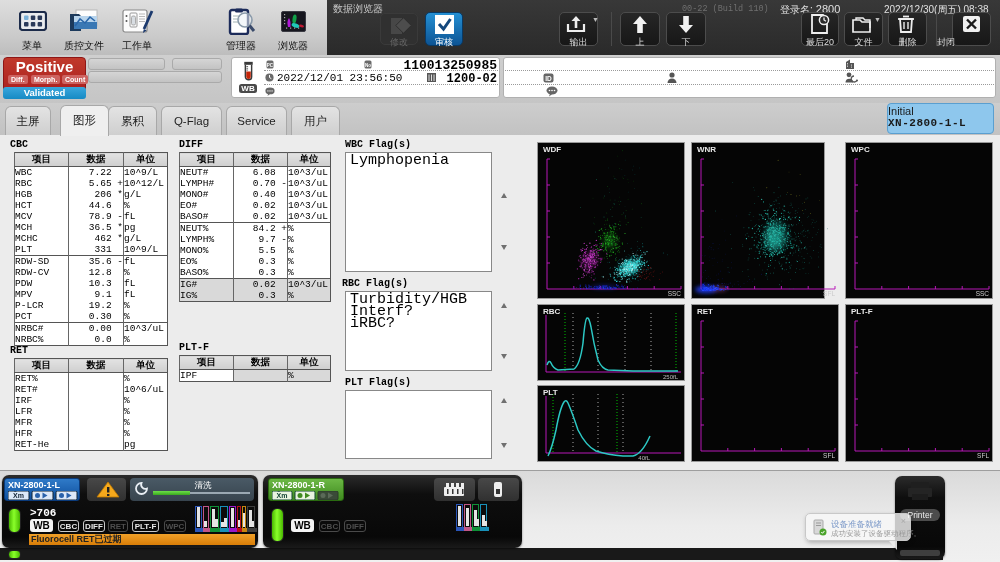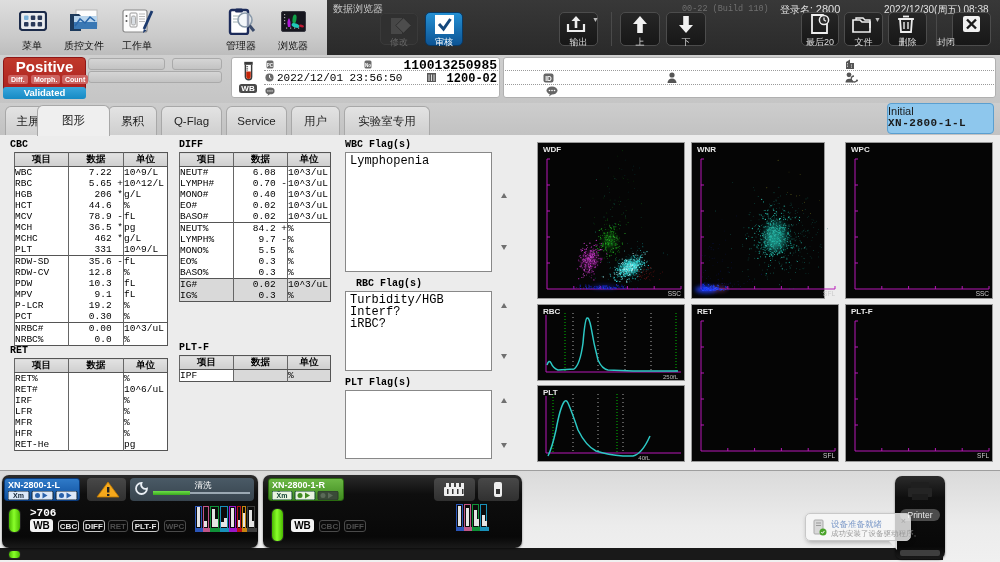--- a/index.html
+++ b/index.html
@@ -32,21 +32,21 @@
 table.dt td,table.dt th{border-left:1px solid #666;padding:0}
 table.dt{border:1px solid #555}
 table.dt th{font-size:9.5px;font-weight:bold;background:linear-gradient(#e2e2e2,#cfcfcf);border-bottom:1px solid #555;height:13px}
 table.dt td{font-size:9.5px;height:11px;line-height:11px;white-space:nowrap}
 td.it{padding-left:2px}
 td.val{text-align:right}
 td.un{font-size:8px;padding-left:2px}
 tr.sec td{border-top:1px solid #555}
 tr.gray td{background:#d9d9d9}
 .flaglbl{position:absolute;font-family:"Liberation Mono",monospace;font-size:10px;font-weight:bold;color:#000}
-.flagbox{position:absolute;background:#fff;border:1px solid #888;font-family:"Liberation Mono",monospace;font-size:12px;line-height:12px;padding:2px 0 0 4px;color:#000}
+.flagbox{position:absolute;background:#fff;border:1px solid #888;font-family:"Liberation Mono",monospace;font-size:15px;line-height:12px;padding:2px 0 0 4px;color:#000}
 .scar{position:absolute;width:0;height:0;border-left:3.5px solid transparent;border-right:3.5px solid transparent}
 .plot{position:absolute;background:#050505;border:1px solid #999}
 .plbl{position:absolute;left:5px;top:2px;color:#e8e8e8;font-size:8px;font-weight:bold;font-family:"Liberation Sans",sans-serif}
 
 #bot{left:0;top:470px;width:1000px;height:92px;background:linear-gradient(#dadada,#ececec 60%,#f0f0f0);border-top:1px solid #9e9e9e}
 #botstrip{left:0;top:77px;width:943px;height:11.5px;background:#191919}
 .ipanel{position:absolute;background:linear-gradient(#2b2b2b,#0e0e0e 26%,#080808 85%,#1a1a1a);border-radius:7px;box-shadow:0 1px 2px rgba(0,0,0,.5)}
 .chip{position:absolute;height:12px;border:1px solid #c8c8c8;border-radius:3px;color:#e8e8e8;font-size:8px;font-weight:bold;text-align:center;line-height:11px}
 .chip.dis{border-color:#4a4a4a;color:#4f4f4f}
 .wbbadge{position:absolute;background:#f4f4f4;border-radius:3px;color:#000;font-size:10px;font-weight:bold;text-align:center}
@@ -273,26 +273,25 @@
 <svg class="abs" style="left:546px;top:31px" width="12" height="11" viewBox="0 0 12 11">
       <ellipse cx="6" cy="4.5" rx="5.5" ry="4" fill="#666"></ellipse>
       <path d="M4 7.5 l-1 3 3-2.2 z" fill="#666"></path>
       <circle cx="3.5" cy="4.5" r=".8" fill="#fff"></circle>
       <circle cx="6" cy="4.5" r=".8" fill="#fff"></circle>
       <circle cx="8.5" cy="4.5" r=".8" fill="#fff"></circle>
     </svg>
 </div>
 <div class="abs" id="tabs">
 <div class="tab" style="left:5px;width:46px">主屏</div>
-<div class="tab sel" style="left:37px;width:73px">图形</div>
+<div class="tab sel" style="left:60px;width:49px">图形</div>
 <div class="tab" style="left:108px;width:49px">累积</div>
 <div class="tab" style="left:161px;width:61px">Q-Flag</div>
 <div class="tab" style="left:226px;width:61px">Service</div>
 <div class="tab" style="left:291px;width:49px">用户</div>
-<div class="tab" style="left:344px;width:86px">实验室专用</div>
 <div class="abs" id="initbox">
       <div style="margin-top:1px">Initial</div>
       <div class="mono" style="font-size:11px;font-weight:bold;letter-spacing:.5px">XN-2800-1-L</div>
     </div>
 </div>
 <div class="abs" id="content">
 <div class="seclbl" style="left:10px;top:4px">CBC</div>
 <table class="dt" style="left:14px;top:17px;width:154px">
       <colgroup>
         <col style="width:54px">
@@ -529,21 +528,21 @@
           <td class="it" style="background:#fff">IPF</td>
           <td class="val">&nbsp;&nbsp;</td>
           <td class="un">%</td>
         </tr>
       </tbody>
     </table>
 <div class="flaglbl" style="left:345px;top:4px">WBC Flag(s)</div>
 <div class="flagbox" style="left:345px;top:17px;width:147px;height:120px">Lymphopenia</div>
 <div class="scar" style="left:501px;top:58px;border-bottom:5px solid #707070"></div>
 <div class="scar" style="left:501px;top:110px;border-top:5px solid #707070"></div>
-<div class="flaglbl" style="left:356px;top:143px">RBC Flag(s)</div>
+<div class="flaglbl" style="left:342px;top:143px">RBC Flag(s)</div>
 <div class="flagbox" style="left:345px;top:156px;width:147px;height:80px">Turbidity/HGB Interf?<br>iRBC?</div>
 <div class="scar" style="left:501px;top:168px;border-bottom:5px solid #707070"></div>
 <div class="scar" style="left:501px;top:219px;border-top:5px solid #707070"></div>
 <div class="flaglbl" style="left:345px;top:242px">PLT Flag(s)</div>
 <div class="flagbox" style="left:345px;top:255px;width:147px;height:69px"></div>
 <div class="scar" style="left:501px;top:263px;border-bottom:5px solid #707070"></div>
 <div class="scar" style="left:501px;top:308px;border-top:5px solid #707070"></div>
 <div class="plot" style="left:537px;top:7px;width:148px;height:157px">
       <svg width="146" height="155" style="position:absolute;left:0;top:0">
         <defs>
@@ -3052,20 +3051,21 @@
 <div style="position:absolute;left:23px;top:13px;width:37px;height:4px;background:linear-gradient(#6ee04a,#3aa81e)"></div>
     </div>
 <div class="gpill2" style="left:8px;top:37px;height:25px"></div>
 <div class="abs mono" style="left:30px;top:36px;font-size:11px;font-weight:bold;color:#fff">&gt;706</div>
 <div class="wbbadge" style="left:30px;top:48px;width:23px;height:13px;line-height:13px">WB</div>
 <div class="chip" style="left:58px;top:49px;width:21px">CBC</div>
 <div class="chip" style="left:83px;top:49px;width:22px">DIFF</div>
 <div class="chip dis" style="left:108px;top:49px;width:20px">RET</div>
 <div class="chip" style="left:132px;top:49px;width:27px">PLT-F</div>
 <div class="chip dis" style="left:164px;top:49px;width:22px">WPC</div>
+<div class="abs" style="left:29px;top:62.5px;width:226px;height:11px;background:linear-gradient(#f0a028,#d87d08);color:#222;font-size:9px;font-weight:bold;line-height:11px;padding-left:2px;white-space:nowrap;overflow:hidden">Fluorocell RET已过期</div>
 <div class="abs" style="left:195px;top:35px;width:6.5px;height:26px;border:1px solid #2a55b8;background:#0b0b0b"></div>
 <div class="abs" style="left:195px;top:57px;width:8.5px;height:4px;background:#2a55b8"></div>
 <div class="abs" style="left:196.5px;top:36px;width:3px;height:20px;background:#e4e4e4"></div>
 <div class="abs" style="left:202.5px;top:35px;width:6.5px;height:26px;border:1px solid #c05588;background:#0b0b0b"></div>
 <div class="abs" style="left:202.5px;top:57px;width:8.5px;height:4px;background:#c05588"></div>
 <div class="abs" style="left:204.0px;top:50px;width:3px;height:6px;background:#e4e4e4"></div>
 <div class="abs" style="left:210px;top:35px;width:8.5px;height:26px;border:1px solid #0f9038;background:#0b0b0b"></div>
 <div class="abs" style="left:210px;top:57px;width:10.5px;height:4px;background:#0f9038"></div>
 <div class="abs" style="left:211.5px;top:38px;width:3px;height:18px;background:#e4e4e4"></div>
 <div class="abs" style="left:215px;top:48px;width:2.5px;height:8px;background:#e4e4e4"></div>

